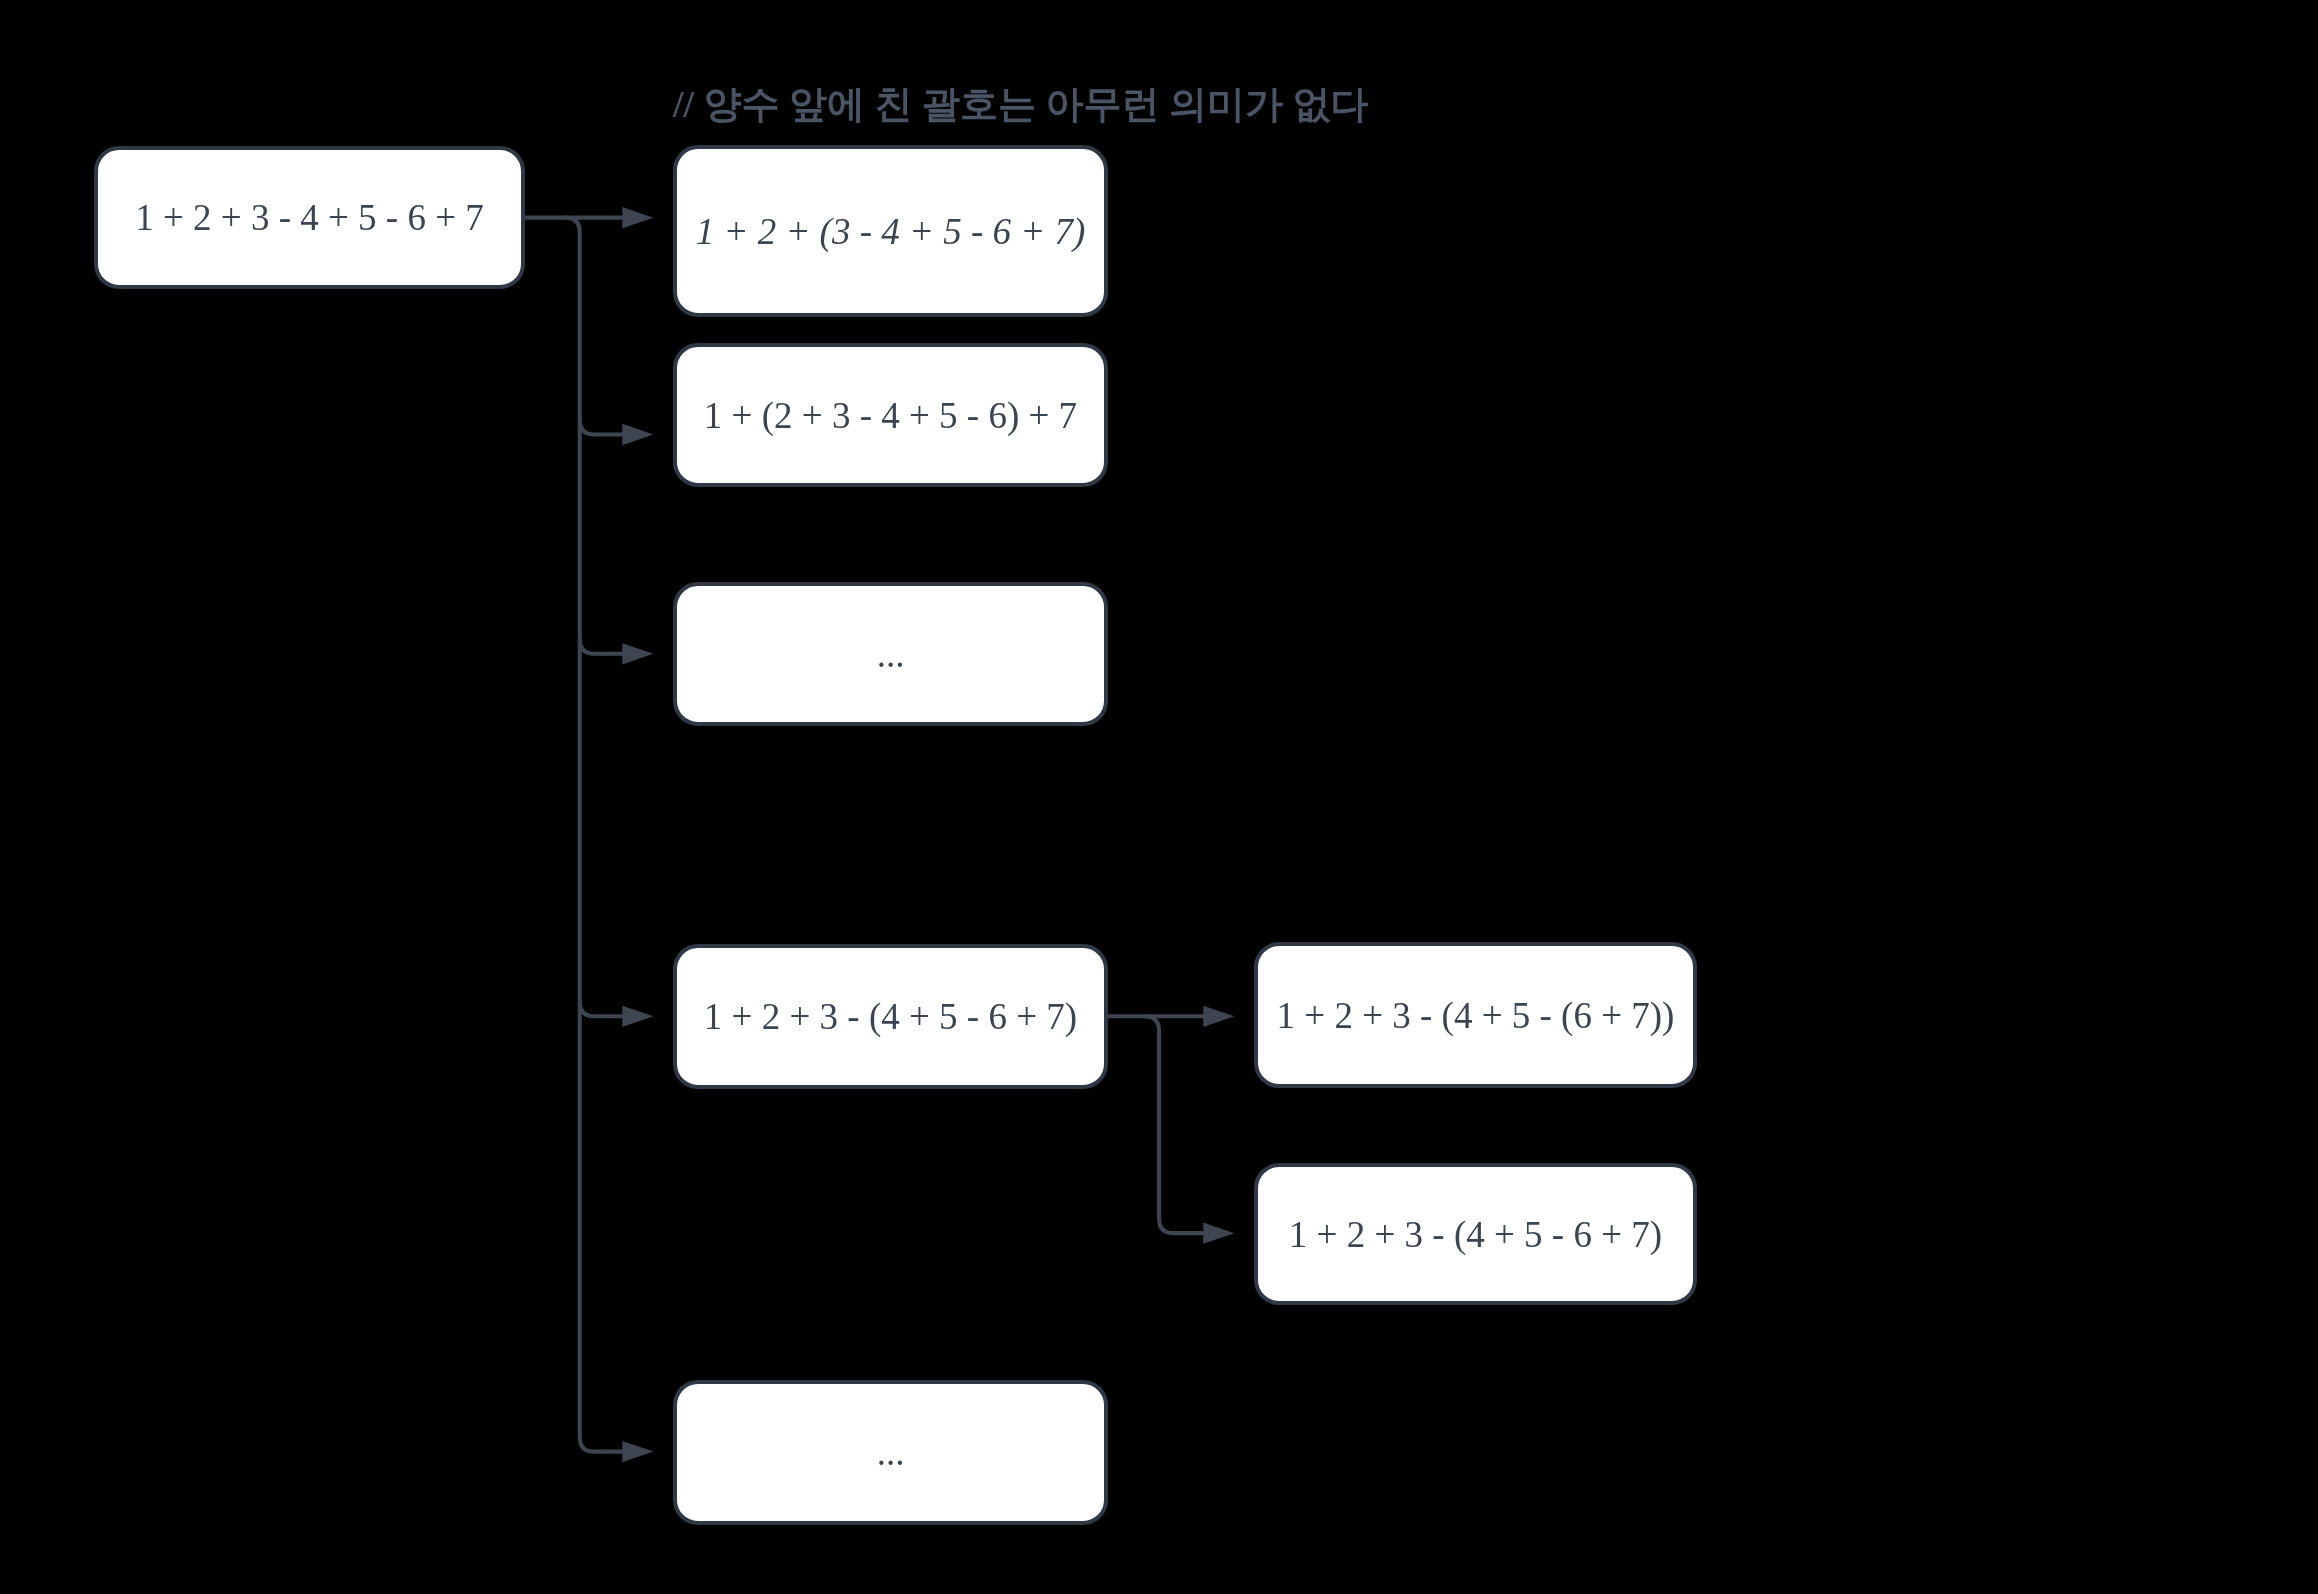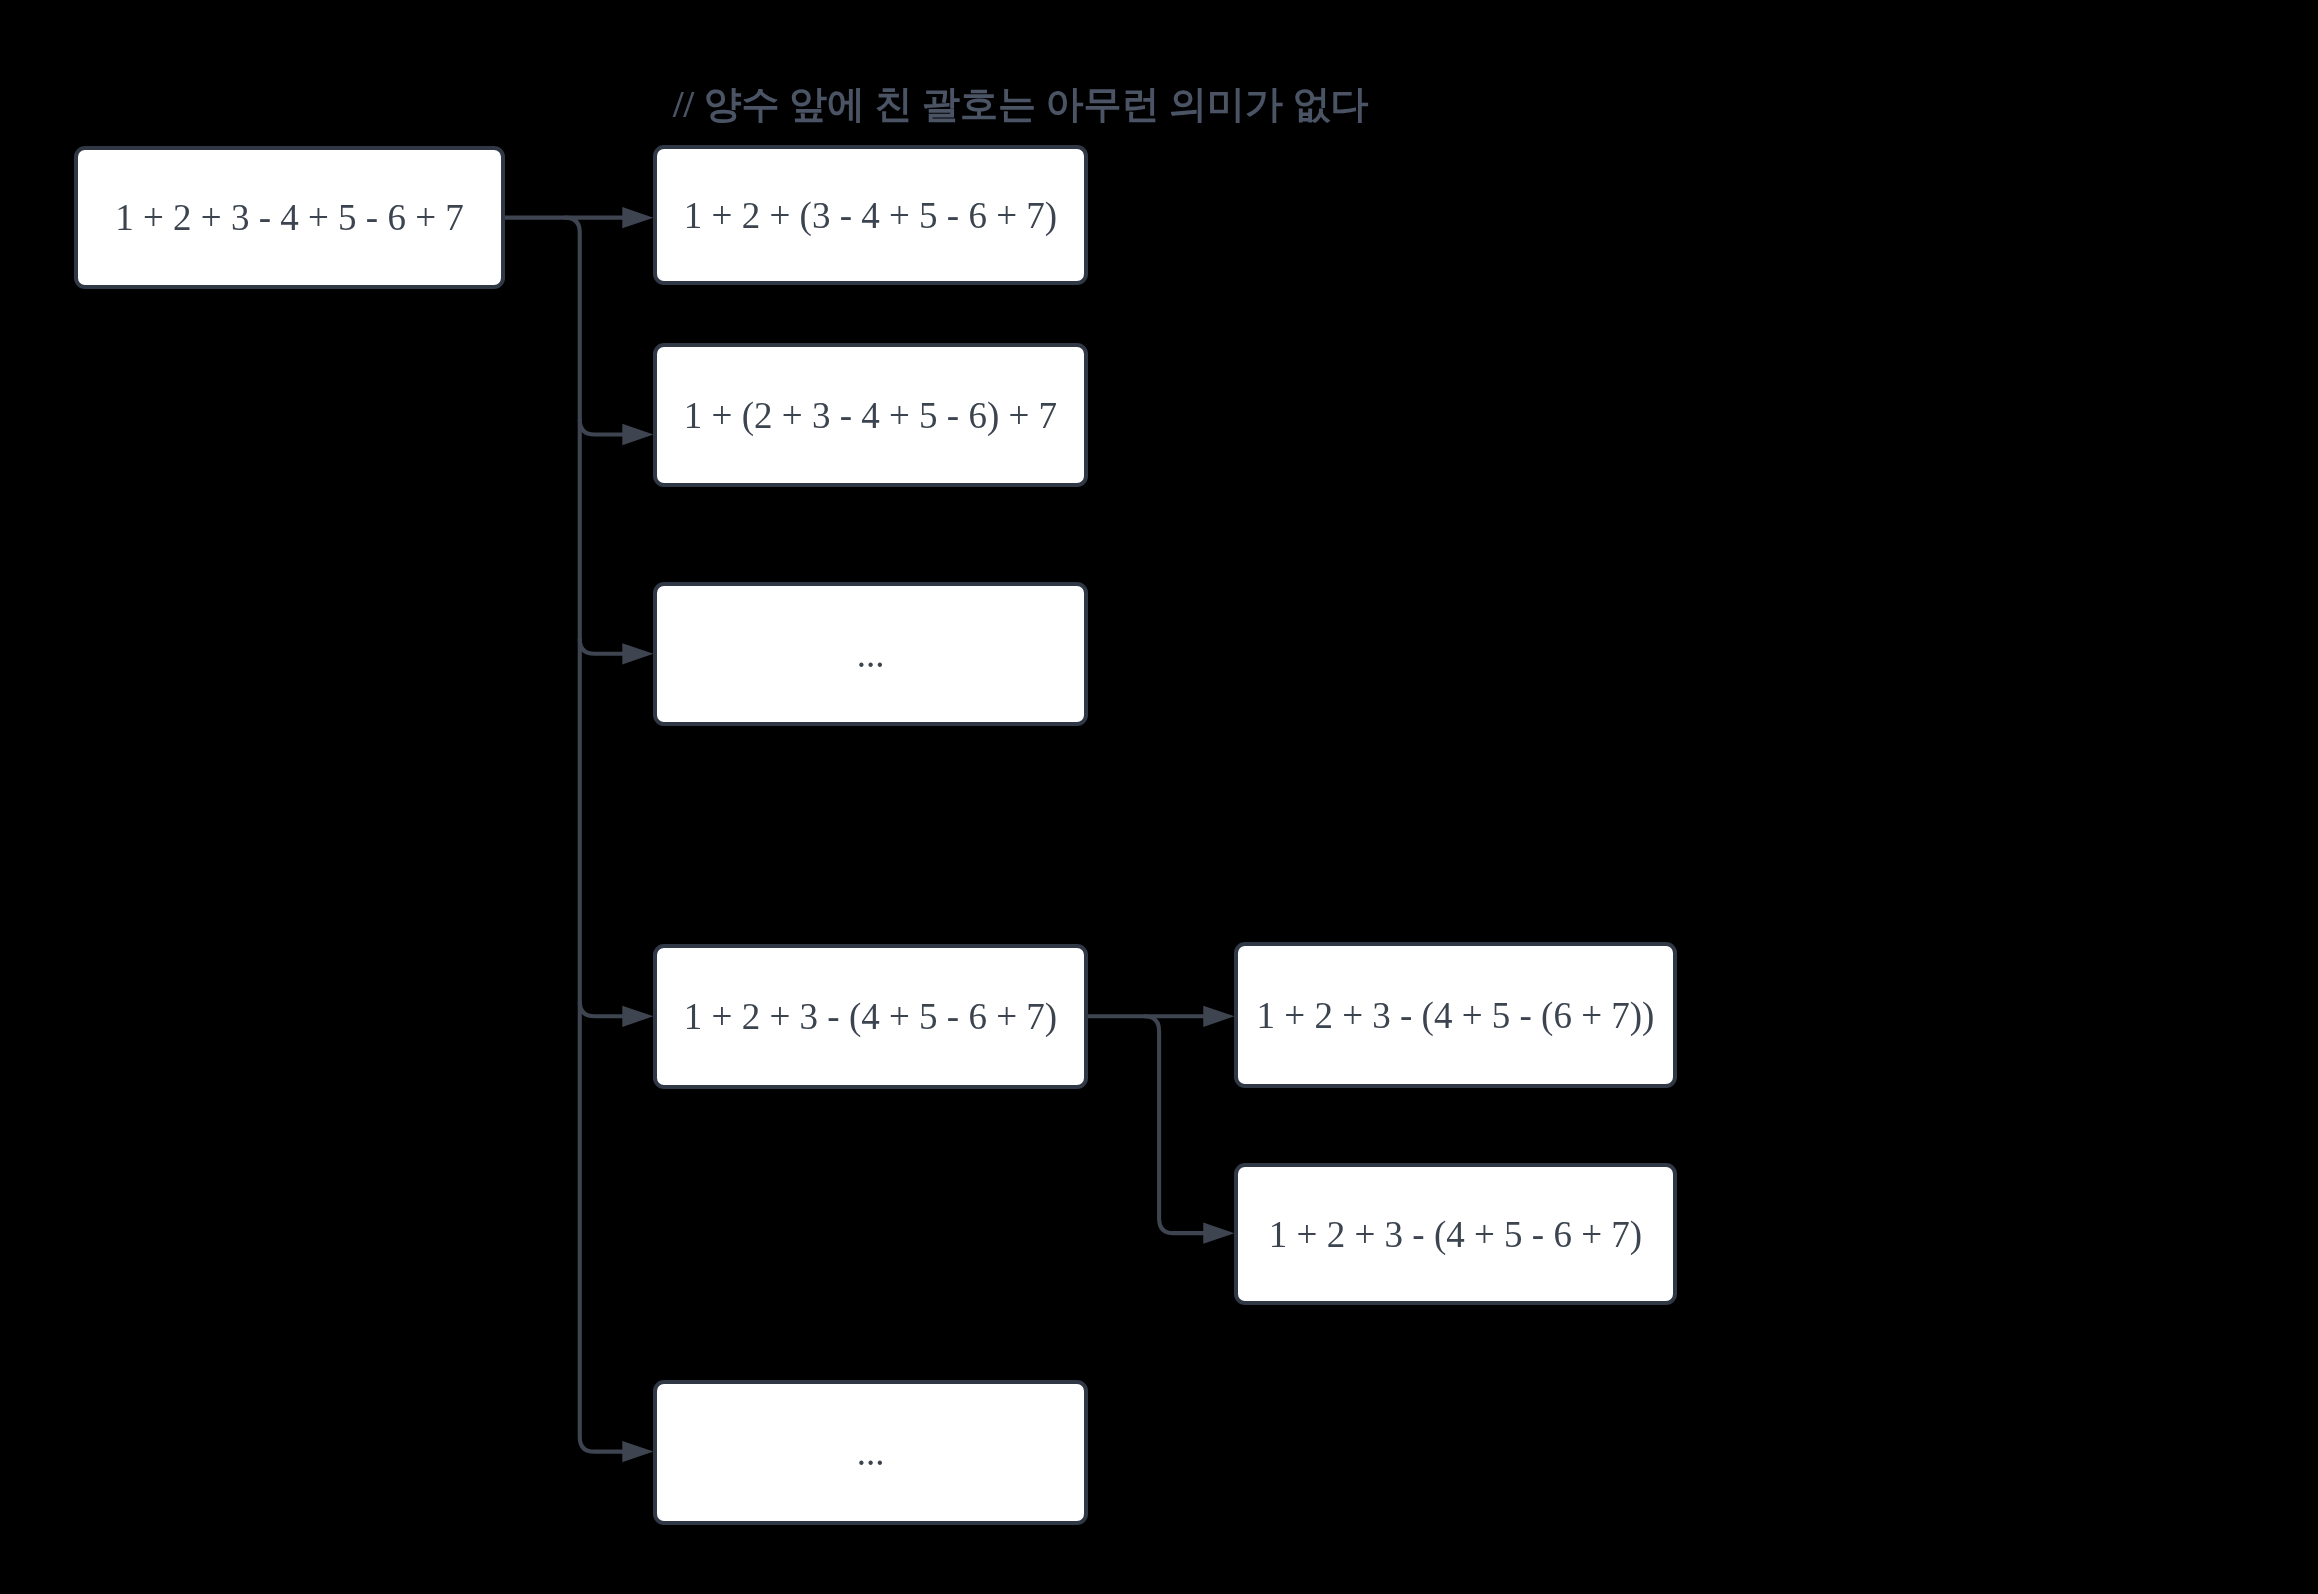--- a/index.html
+++ b/index.html
@@ -31,42 +31,43 @@
   }
   .connectors polygon {
     fill: #3e4551;
     stroke: none;
   }
   .node {
     position: absolute;
     box-sizing: border-box;
     background: #ffffff;
     border: 4.1px solid #313845;
-    border-radius: 11px;
+    border-radius: 25px;
     display: flex;
     align-items: center;
     justify-content: center;
+    margin-left: 20px;
   }
   .node .expr {
     font-size: 37px;
     color: #3c4450;
     white-space: nowrap;
     text-align: center;
   }
   .comment {
     position: absolute;
     color: #4b5464;
     font-size: 38px;
     font-weight: 600;
     line-height: 45px;
     white-space: pre-line;
   }
   
   .n-root   { left: 74px;   top: 146px;  width: 431px; height: 143px; }
-  .n-pos1   { left: 653px;  top: 145px;  width: 435px; height: 140px; }
+  .n-pos1   { left: 653px;  top: 145px;  width: 435px; height: 172px; font-style: italic; }
   .n-pos2   { left: 653px;  top: 343px;  width: 435px; height: 144px; }
   .n-dots1  { left: 653px;  top: 582px;  width: 435px; height: 144px; }
   .n-neg    { left: 653px;  top: 944px; width: 435px; height: 145px; }
   .n-negn   { left: 1234px; top: 942px; width: 443px; height: 146px; }
   .n-negs   { left: 1234px; top: 1163px; width: 443px; height: 142px; }
   .n-dots2  { left: 653px;  top: 1380px; width: 435px; height: 145px; }
   .c-pos    { left: 673px;  top: 82px; }
   .c-neg    { left: 655px;  top: 835px; }
 </style>
 </head>

